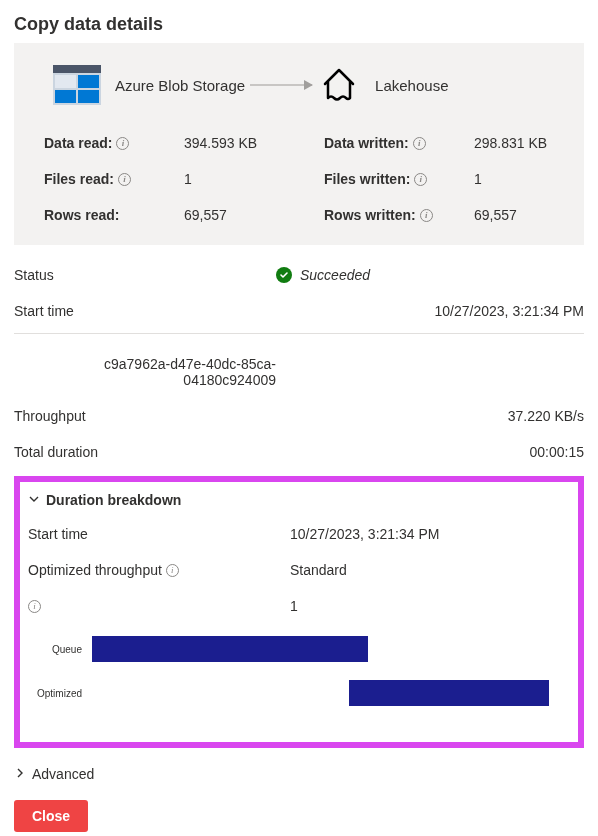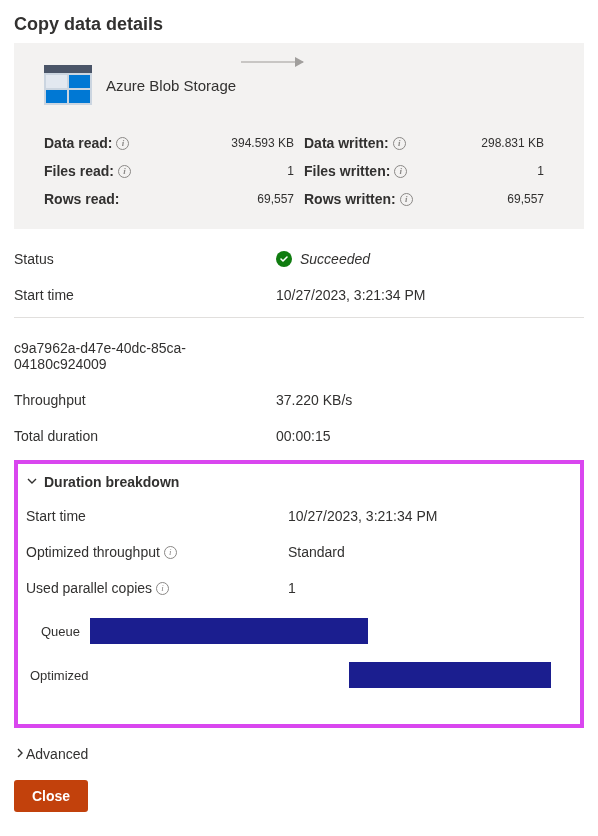--- a/index.html
+++ b/index.html
@@ -15,22 +15,24 @@
       font-size: 18px;
       font-weight: 600;
       margin-bottom: 8px;
     }
     .summary-card {
       background: #f3f2f1;
       padding: 18px 22px 22px 30px;
     }
     .flow-row {
       display: flex;
+      align-items: center;
       gap: 5px;
       margin-bottom: 26px;
+      margin-left: 9px;
     }
     .endpoint {
       display: flex;
       align-items: center;
       gap: 14px;
     }
     .endpoint-label { font-size: 15px; }
     .arrow {
       flex: 0 0 auto;
       color: #a19f9d;
@@ -46,42 +48,43 @@
       border-left: 9px solid #a19f9d;
       border-top: 5px solid transparent;
       border-bottom: 5px solid transparent;
     }
     .stats-grid {
       display: grid;
       grid-template-columns: 120px 120px 130px 100px;
       column-gap: 10px;
       row-gap: 12px;
       align-items: center;
+      gap: 20px;
     }
     .stat-label {
       font-weight: 600;
       font-size: 14px;
       display: flex;
       align-items: center;
       gap: 4px;
     }
-    .stat-value { font-size: 12px; text-align: right; }
+    .stat-value { font-size: 14px; }
     .info-icon {
       display: inline-flex;
       align-items: center;
       justify-content: center;
       width: 13px; height: 13px;
       border: 1px solid #8a8886;
       border-radius: 50%;
       font-size: 9px;
       color: #8a8886;
       font-style: italic;
       font-family: Georgia, serif;
     }
-    .kv-table { width: 100%; margin-top: 12px; }
+    .kv-table { width: 100%; margin-top: 12px; text-align: right; }
     .kv-row {
       display: grid;
       grid-template-columns: 262px 1fr;
       padding: 10px 0;
       align-items: center;
     }
     .kv-label { font-size: 14px; display:flex; align-items:center; gap:4px;}
     .kv-value { font-size: 14px; }
     .status-val { display: flex; align-items: center; gap: 8px; font-style: italic; }
     .check-icon {
@@ -91,21 +94,21 @@
       display: inline-flex;
       align-items: center;
       justify-content: center;
     }
     .sep {
       border: none;
       border-top: 1px solid #e1dfdd;
       margin: 4px 0;
     }
     .breakdown-box {
-      border: 4px solid #d946ef;
+      border: 6px solid #d946ef;
       padding: 8px 10px 18px 8px;
       margin-top: 6px;
     }
     .collapse-header {
       display: flex;
       align-items: center;
       gap: 6px;
       font-weight: 600;
       font-size: 14px;
       cursor: pointer;
@@ -114,36 +117,36 @@
     .gantt {
       margin-top: 12px;
       margin-left: 4px;
     }
     .gantt-row {
       display: grid;
       grid-template-columns: 60px 1fr;
       align-items: center;
       margin-bottom: 18px;
     }
-    .gantt-label { font-size: 13px; text-align: right; padding-right: 10px; }
+    .gantt-label { font-size: 10px; text-align: right; padding-right: 10px; }
     .gantt-track { position: relative; height: 26px; }
     .gantt-bar {
       position: absolute;
       top: 0; bottom: 0;
       background: #1b1e8f;
     }
     .advanced-row {
       display: flex;
       align-items: center;
-      gap: 0;
+      gap: 6px;
       padding: 18px 0;
       cursor: pointer;
     }
     .close-btn {
-      background: #c2410c;
+      background: #ef4444;
       color: #fff;
       border: none;
       padding: 8px 18px;
       font-size: 14px;
       font-weight: 600;
       border-radius: 3px;
       cursor: pointer;
     }
     
     .azure-icon {
@@ -181,20 +184,29 @@
         <span class="body">
           <span class="cell"></span>
             <span class="cell blue"></span>
           <span class="cell blue"></span>
             <span class="cell blue"></span>
         </span>
       </span>
       <span class="endpoint-label">Azure Blob Storage</span>
     </div>
     <span class="arrow"></span>
+    <div class="endpoint">
+      <span>
+        <svg width="44" height="44" viewBox="0 0 44 44" fill="none" stroke="#000" stroke-width="2.5" stroke-linecap="round" stroke-linejoin="round">
+          <path d="M8 22 L22 8 L36 22"></path>
+          <path d="M11 20 L11 36 Q14 33 17 36 Q20 39 23 36 Q26 33 29 36 Q31 38 33 36 L33 20"></path>
+        </svg>
+      </span>
+      <span class="endpoint-label">Lakehouse</span>
+    </div>
   </div>
 
   <div class="stats-grid">
     <span class="stat-label">
         <span>Data read:</span>
         <span class="info-icon">i</span>
       </span>
     <span class="stat-value">394.593 KB</span>
     <span class="stat-label">
         <span>Data written:</span>
@@ -272,21 +284,20 @@
   </div>
   <div class="kv-row">
     <span class="kv-label">
         <span>Optimized throughput</span>
         <span class="info-icon">i</span>
       </span>
     <span class="kv-value">Standard</span>
   </div>
   <div class="kv-row">
     <span class="kv-label">
-        <span>Used parallel copies</span>
         <span class="info-icon">i</span>
       </span>
     <span class="kv-value">1</span>
   </div>
 
   <div class="gantt">
     <div class="gantt-row">
       <span class="gantt-label">Queue</span>
       <div class="gantt-track">
         <div class="gantt-bar" id="bar-queue" style="left: 0%; width: 58%;"></div>

